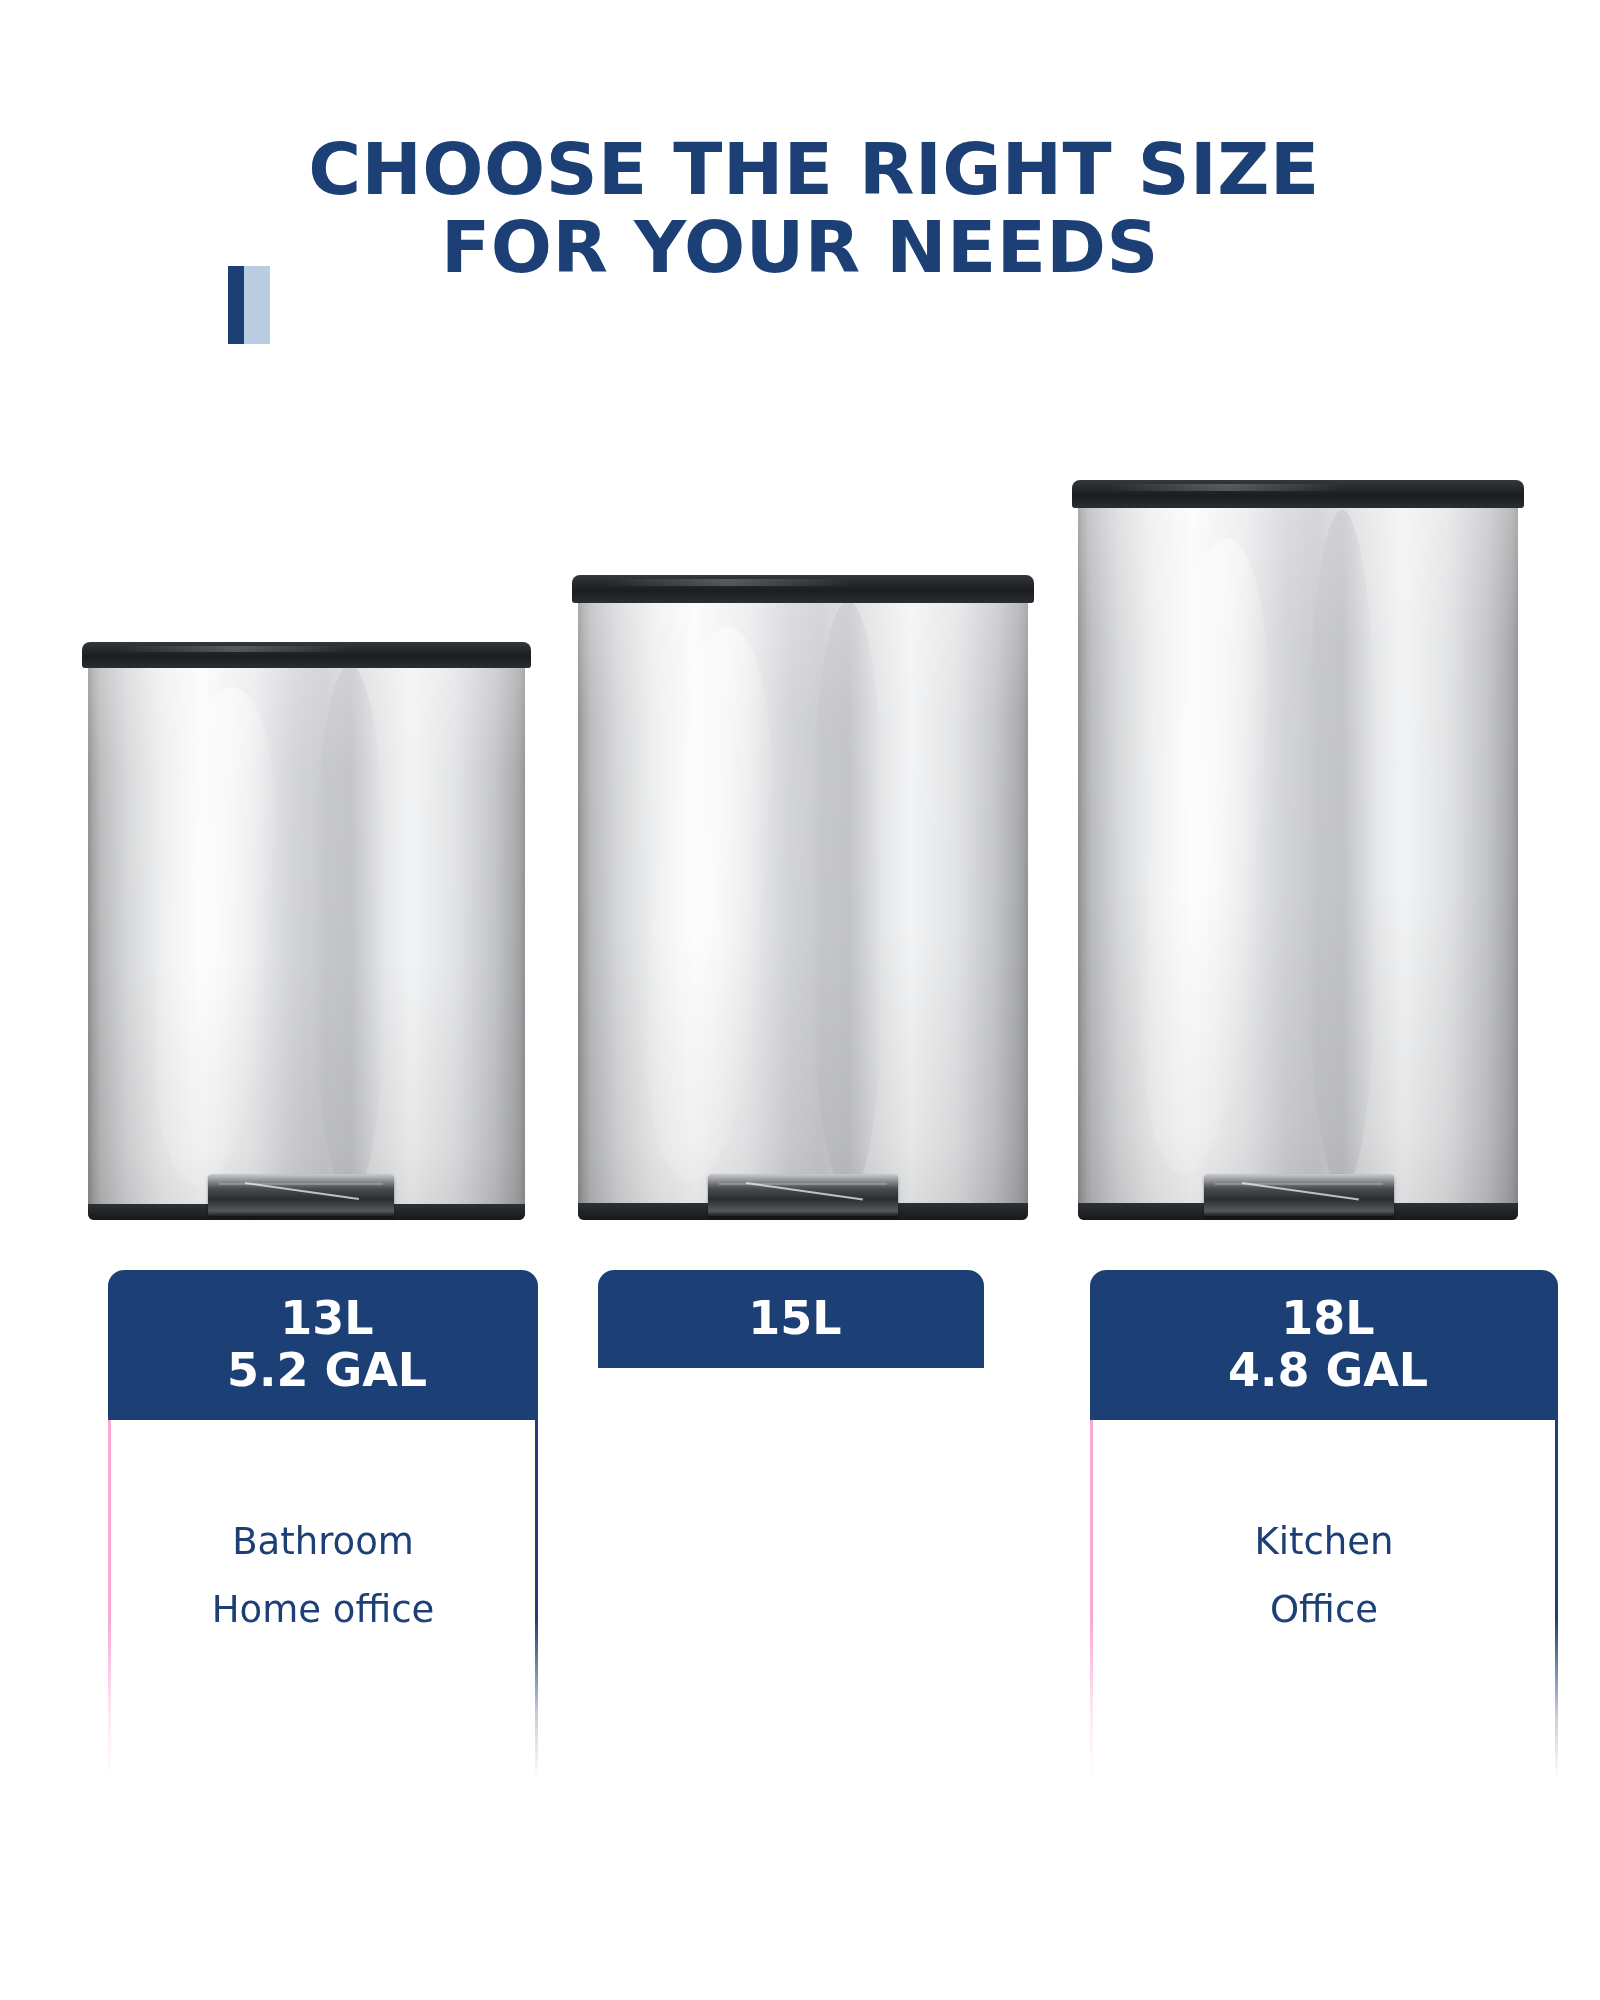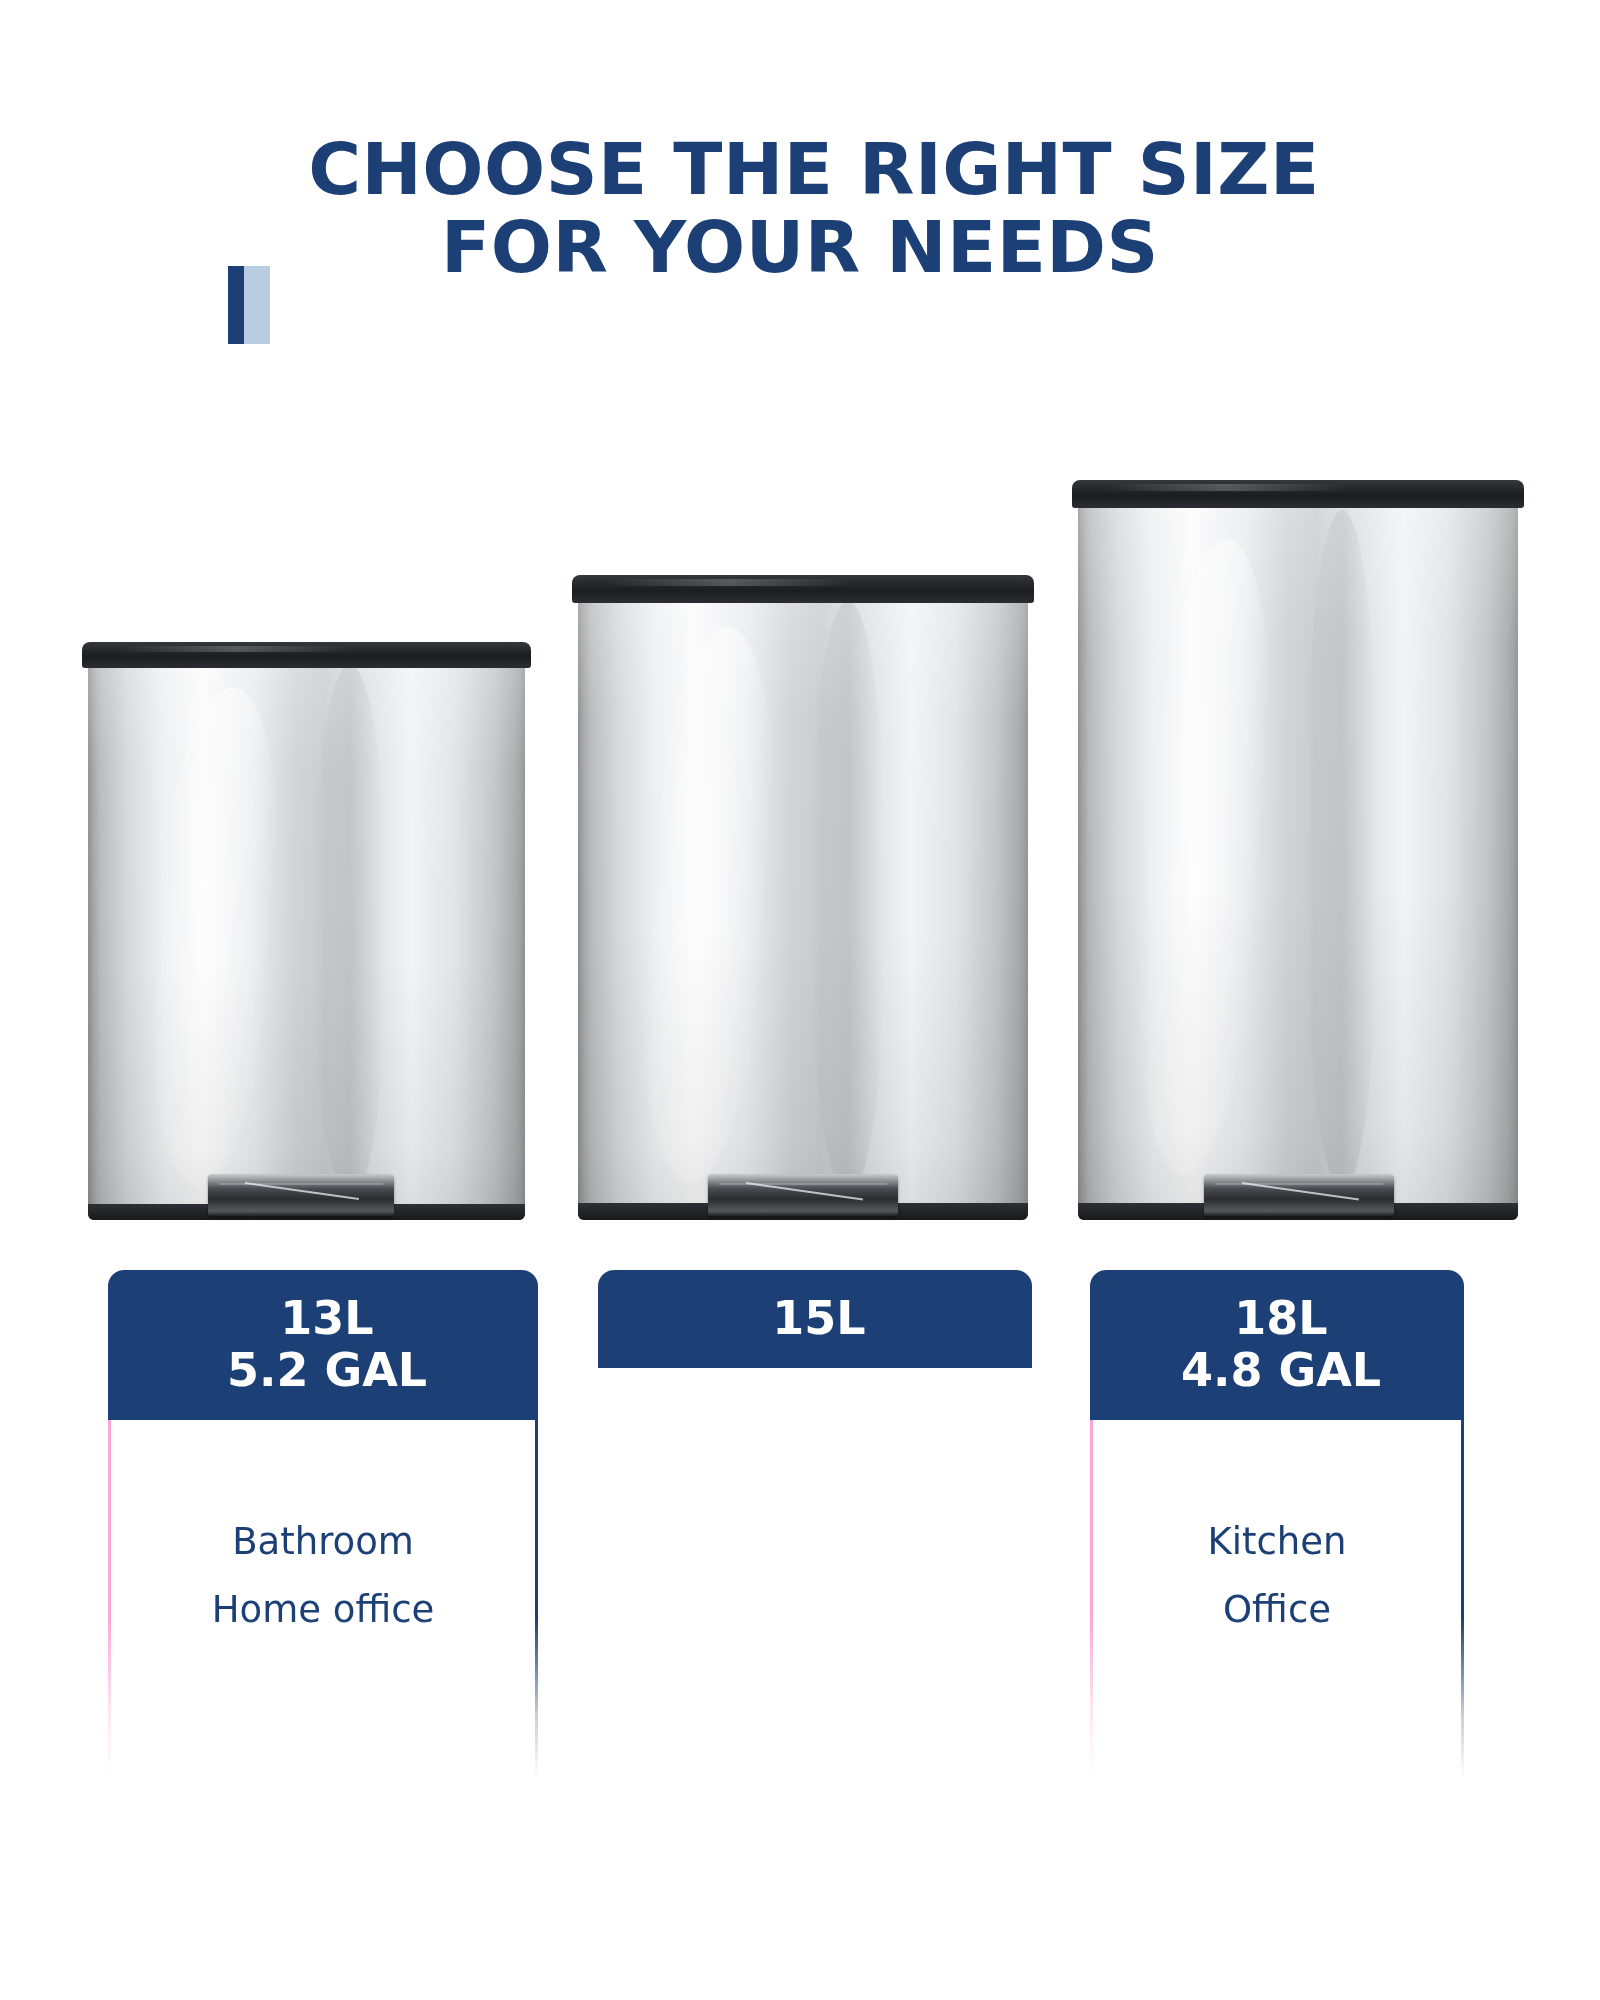--- a/index.html
+++ b/index.html
@@ -304,27 +304,27 @@
       <div class="card-head">
         <div class="vol">13L</div>
         <div class="gal">5.2 GAL</div>
       </div>
       <div class="card-body">
         <div class="room">Bathroom</div>
         <div class="room">Home office</div>
       </div>
     </div>
 
-    <div class="card" style="left:598px; width:434px;">
+    <div class="card" style="left:598px; width:386px;">
       <div class="card-head">
         <div class="vol">15L</div>
       </div>
     </div>
 
-    <div class="card" style="left:1090px; width:374px;">
+    <div class="card" style="left:1090px; width:468px;">
       <div class="card-head">
         <div class="vol">18L</div>
         <div class="gal">4.8 GAL</div>
       </div>
       <div class="card-body">
         <div class="room">Kitchen</div>
         <div class="room">Office</div>
       </div>
     </div>
 

